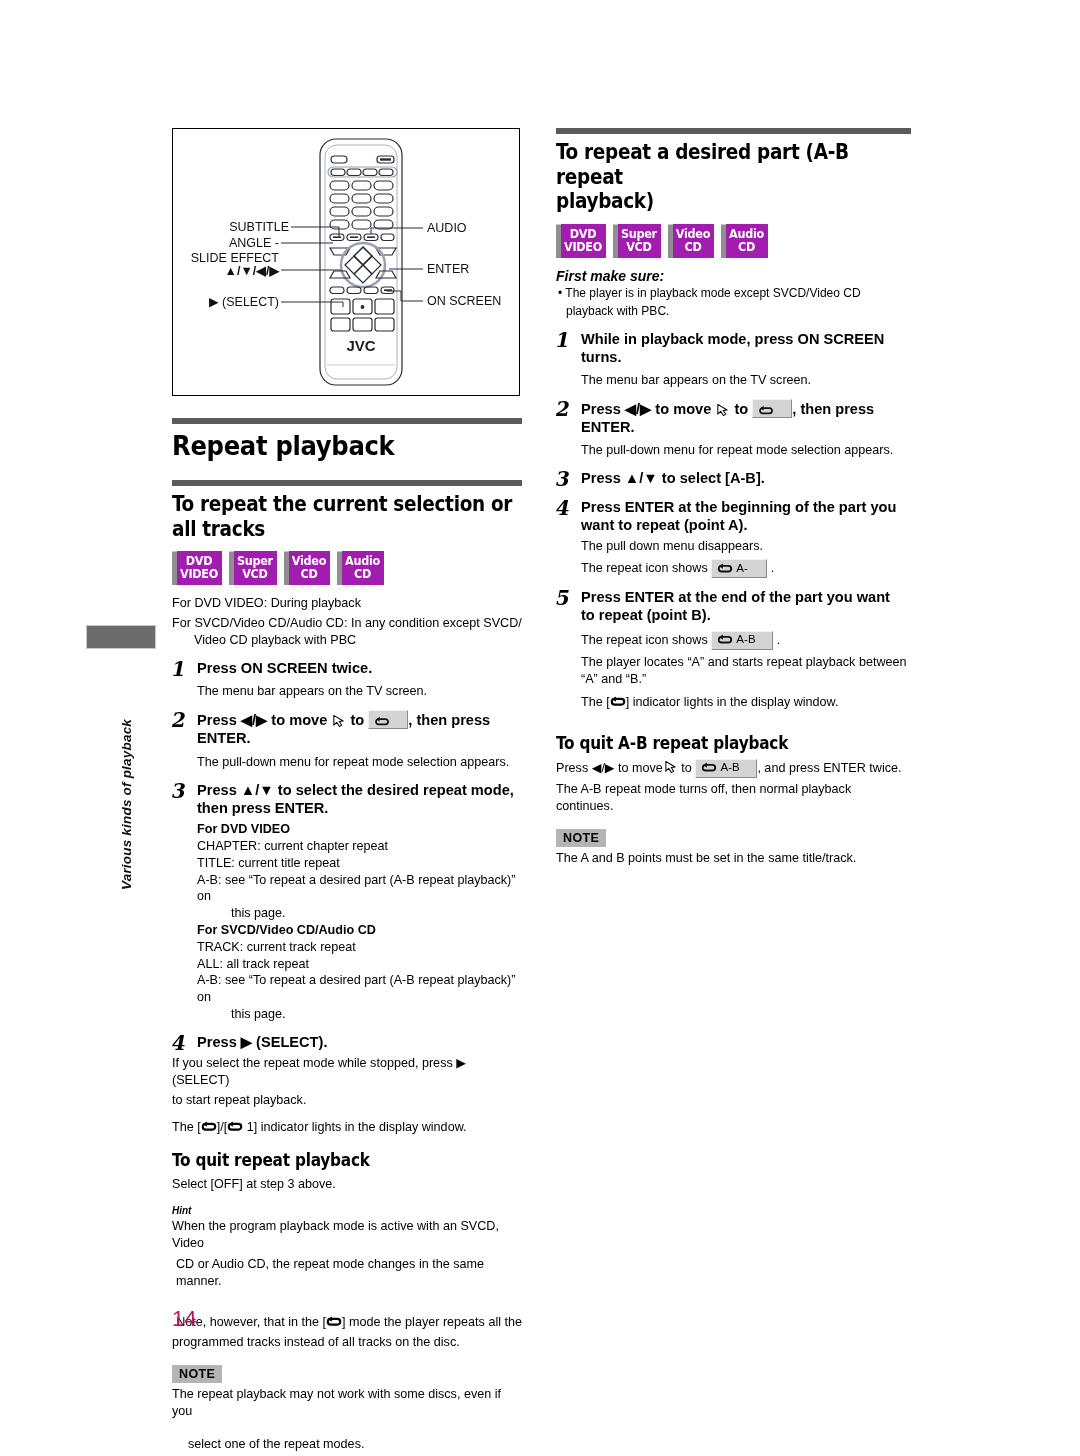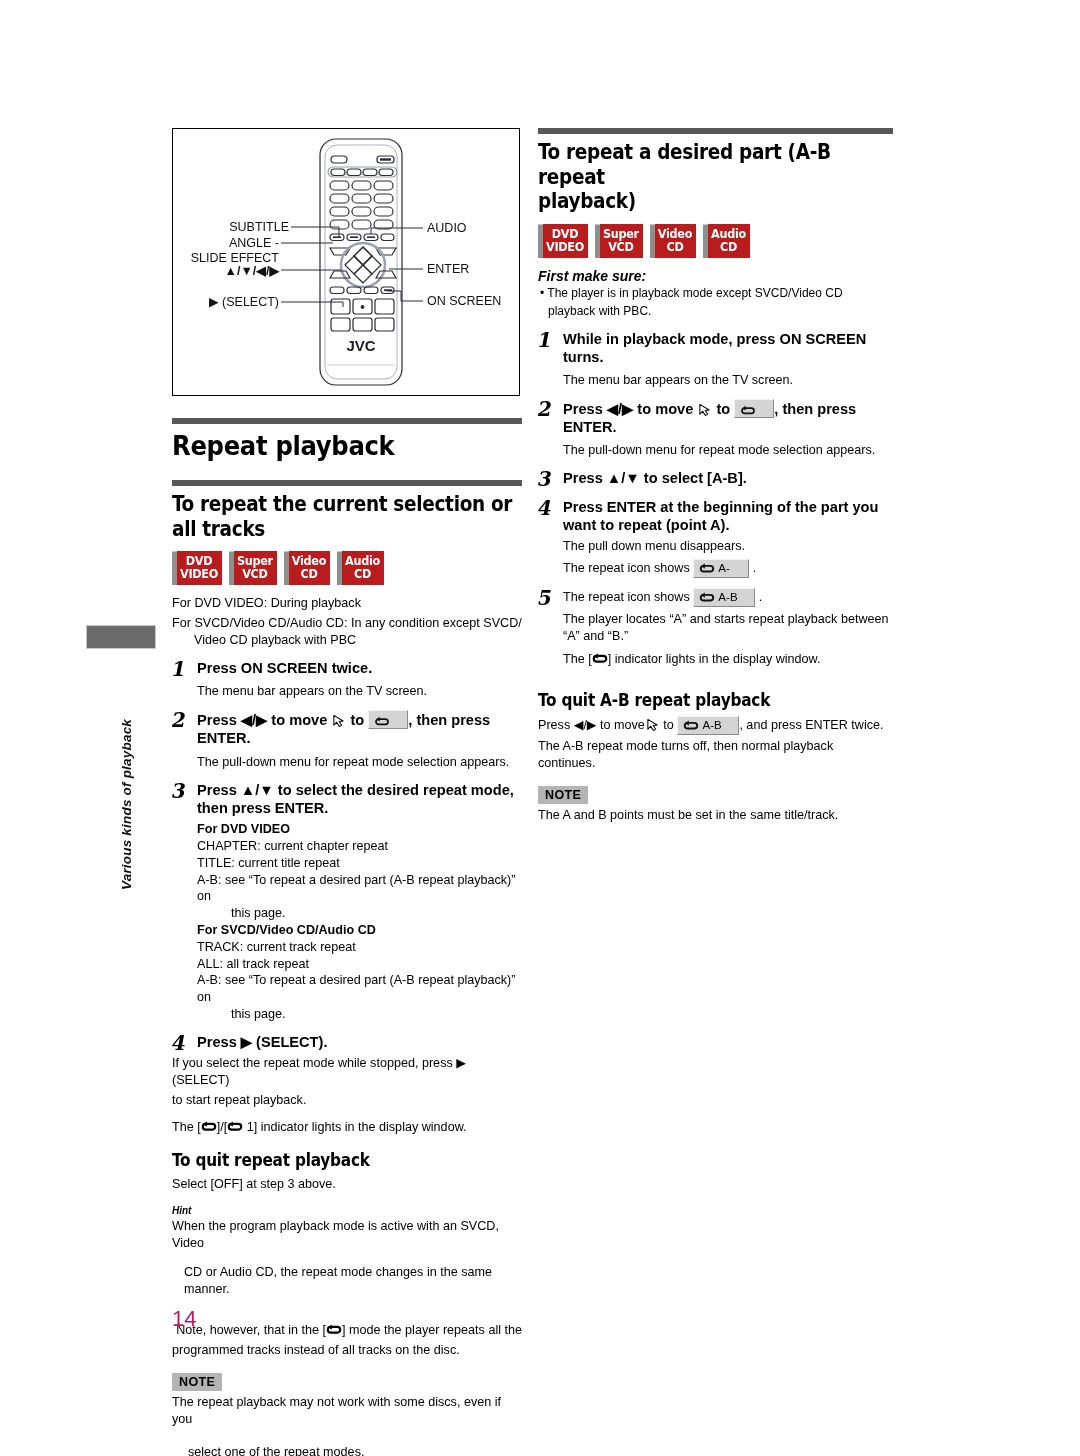--- a/index.html
+++ b/index.html
@@ -45,21 +45,21 @@
 
   
   #col-left {
     position: absolute;
     left: 172px;
     top: 128px;
     width: 350px;
   }
   #col-right {
     position: absolute;
-    left: 538px;
+    left: 556px;
     top: 128px;
     width: 355px;
   }
 
   
   .figure-box {
     width: 348px;
     height: 268px;
     border: 1px solid #000;
     box-sizing: border-box;
@@ -107,21 +107,21 @@
     display: flex;
     align-items: stretch;
     height: 34px;
   }
   .badge .lip {
     width: 5px;
     background: #8f8f8f;
     border-top: 1px solid #c9c9c9;
   }
   .badge .body {
-    background: #b91c1c;
+    background: #a21caf;
     color: #fff;
     padding: 2px 4px 2px 3px;
     display: flex;
     flex-direction: column;
     justify-content: center;
     align-items: center;
     font-family: "DejaVu Sans Condensed", "Liberation Sans Narrow", "Liberation Sans", sans-serif;
     font-weight: bold;
     font-size: 12.5px;
     line-height: 1.02;
@@ -475,21 +475,21 @@
         </svg>
     </span> <span>1]</span>
     <span>indicator lights in the display window.</span>
   </div>
 
   <div class="h3">To quit repeat playback</div>
   <div class="p">Select [OFF] at step 3 above.</div>
 
   <div class="hint-title">Hint</div>
   <div class="p" style="margin:0">When the program playback mode is active with an SVCD, Video</div>
-  <div class="p" style="margin:12px">CD or Audio CD, the repeat mode changes in the same manner.</div>
+  <div class="p" style="margin:4px">CD or Audio CD, the repeat mode changes in the same manner.</div>
   <div class="p" style="margin-top:24px;text-align:right;">
     <span>Note, however, that in the [</span><span class="ico-repeat">
       <svg viewBox="0 0 18 13" width="16" height="12">
           <path d="M4.2 3.0 h8.6 a3.1 3.1 0 0 1 0 6.4 h-7.6 a3.1 3.1 0 0 1 0 -6.4 z" fill="none" stroke="#000" stroke-width="2.4"></path>
           <path d="M6.6 0.2 L2.4 3.2 L6.6 6.2 Z" fill="#000"></path>
         </svg>
     </span><span>] mode the player repeats all the</span>
   </div>
   <div class="p" style="margin:0">programmed tracks instead of all tracks on the disc.</div>
 
@@ -601,20 +601,24 @@
         </span>
         <span class="kt">A-</span>
       </span>
       <span>.</span>
     </div>
   </div>
 
   
   <div class="step">
     <span class="num">5</span>
+    <div class="title">
+      <div>Press ENTER at the end of the part you want</div>
+      <div>to repeat (point B).</div>
+    </div>
     <div class="sub">
       <span>The repeat icon shows</span>
       <span class="key wider">
         <span class="ico-repeat">
           <svg viewBox="0 0 18 13" width="16" height="12">
               <path d="M4.2 3.0 h8.6 a3.1 3.1 0 0 1 0 6.4 h-7.6 a3.1 3.1 0 0 1 0 -6.4 z" fill="none" stroke="#111" stroke-width="2.2"></path>
               <path d="M6.6 0.2 L2.4 3.2 L6.6 6.2 Z" fill="#111"></path>
             </svg>
         </span>
         <span class="kt">A-B</span>

